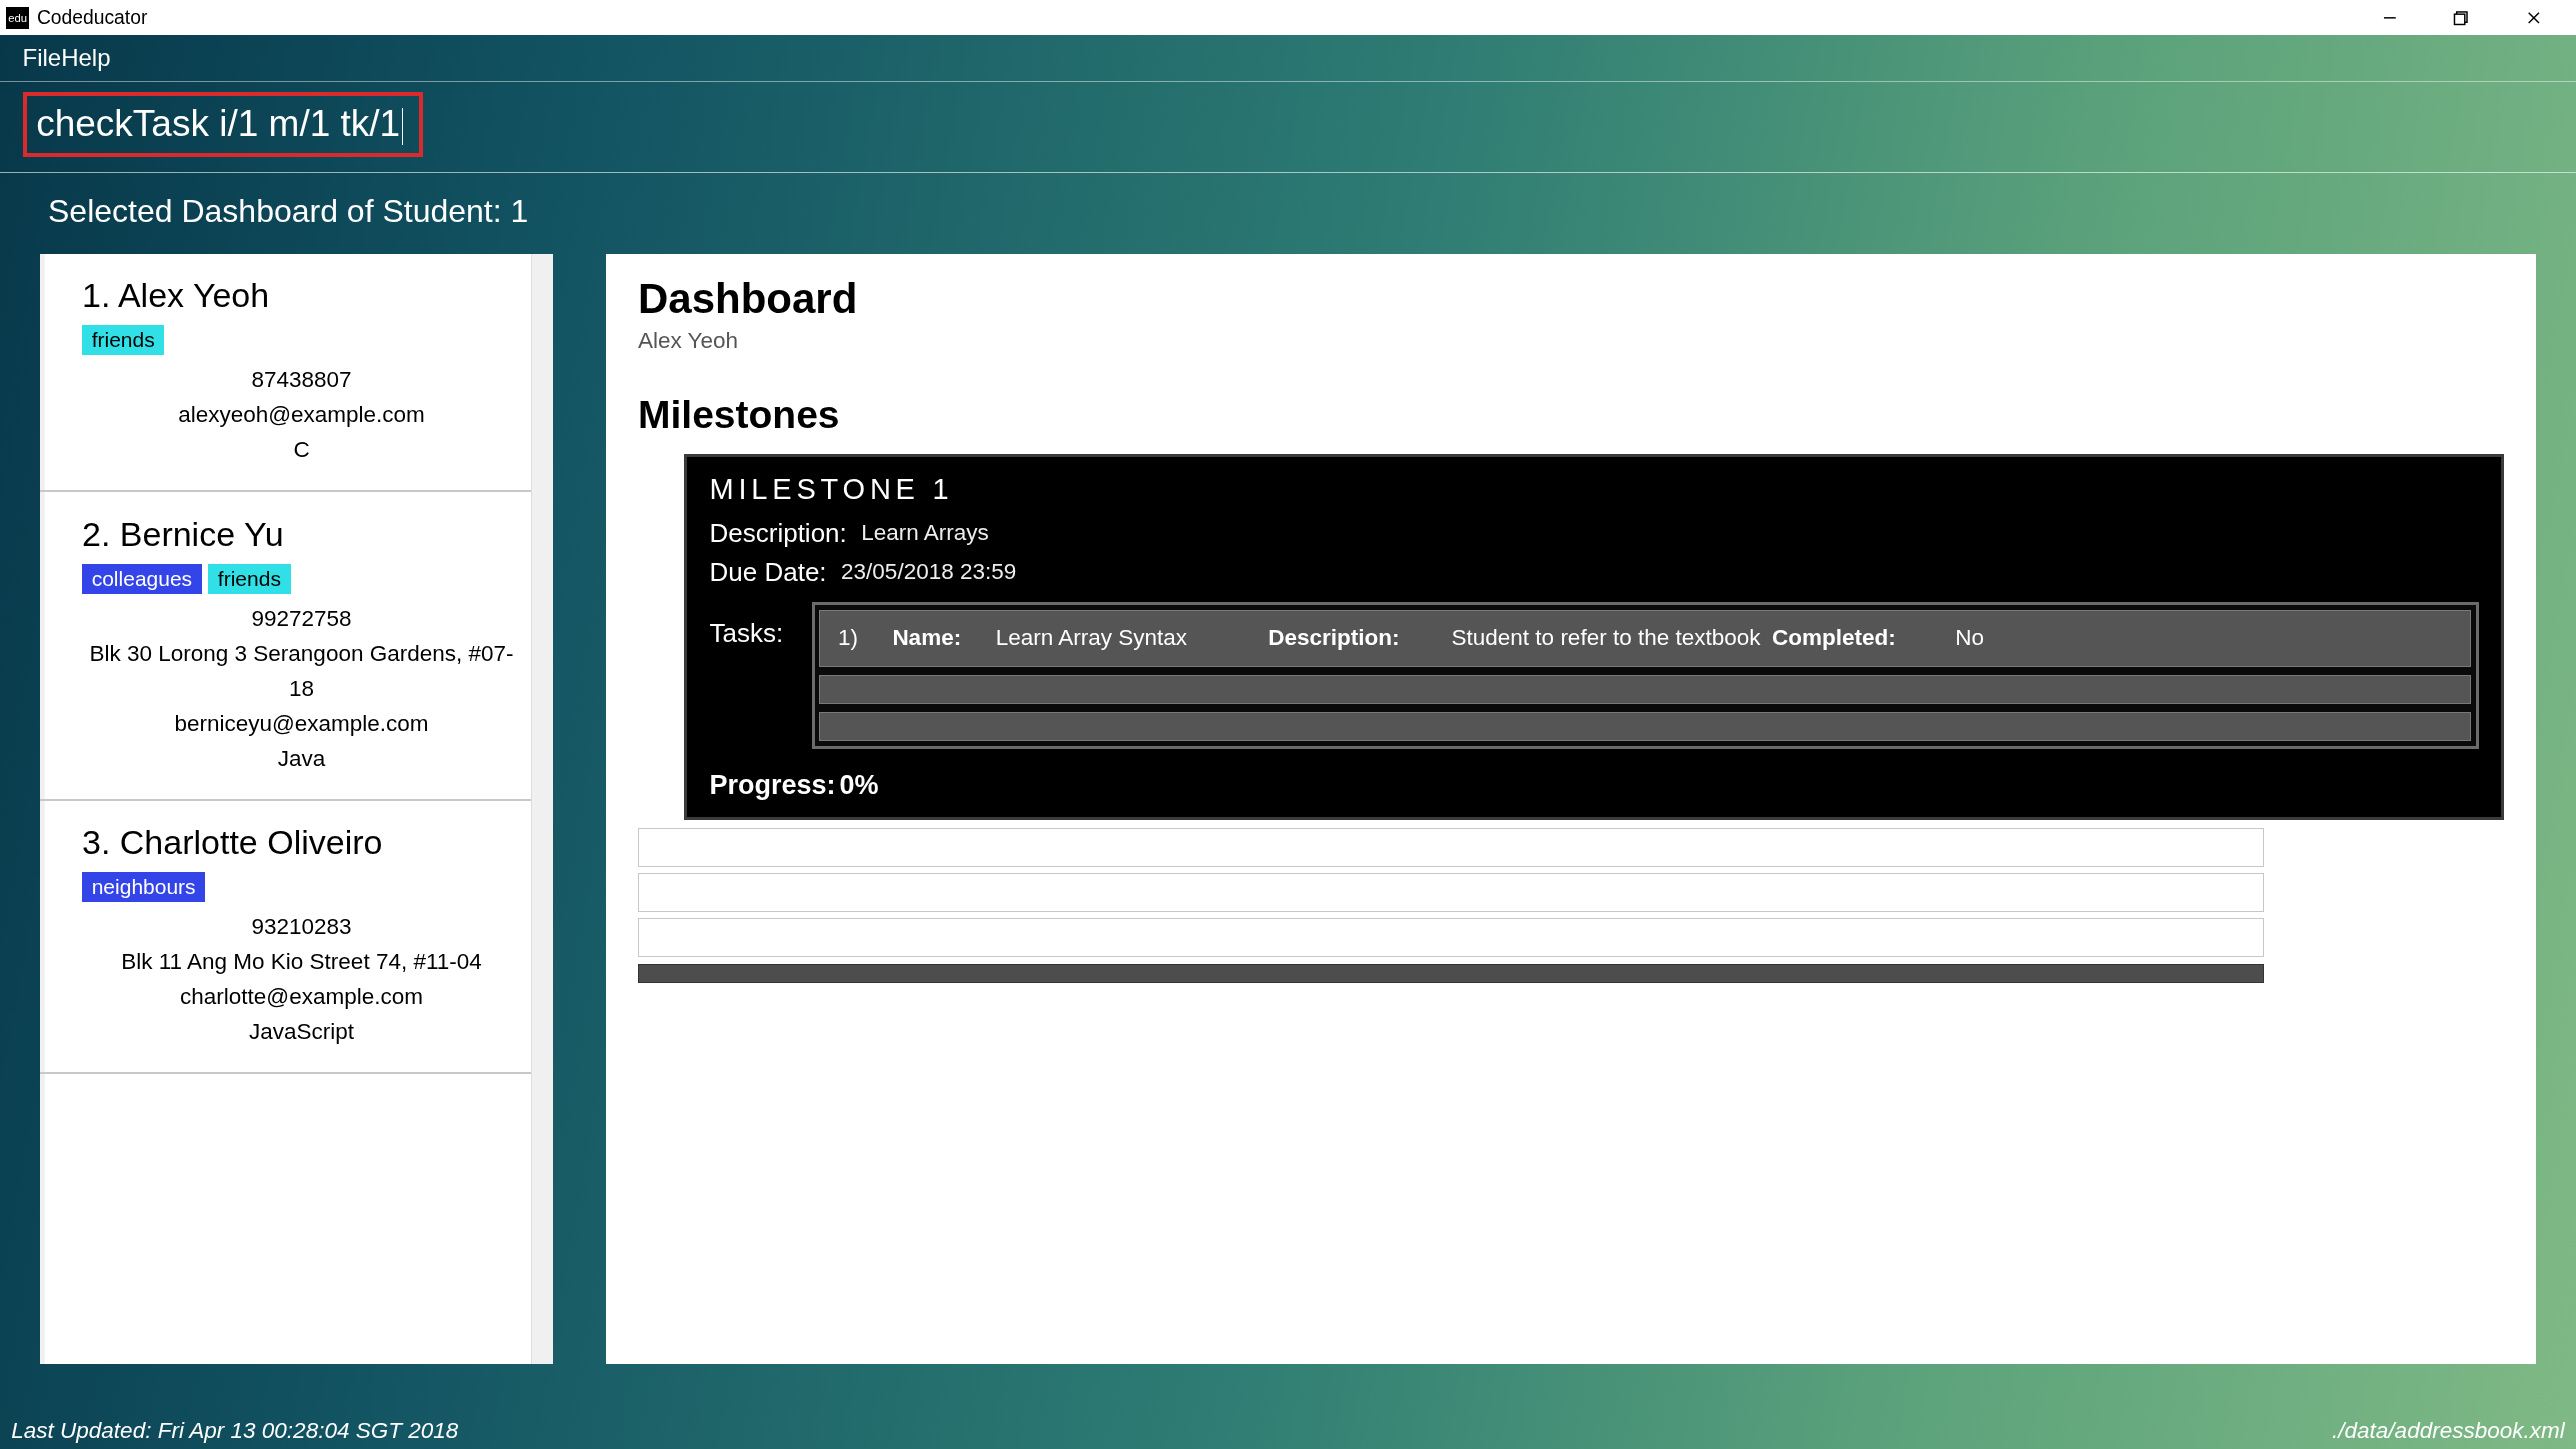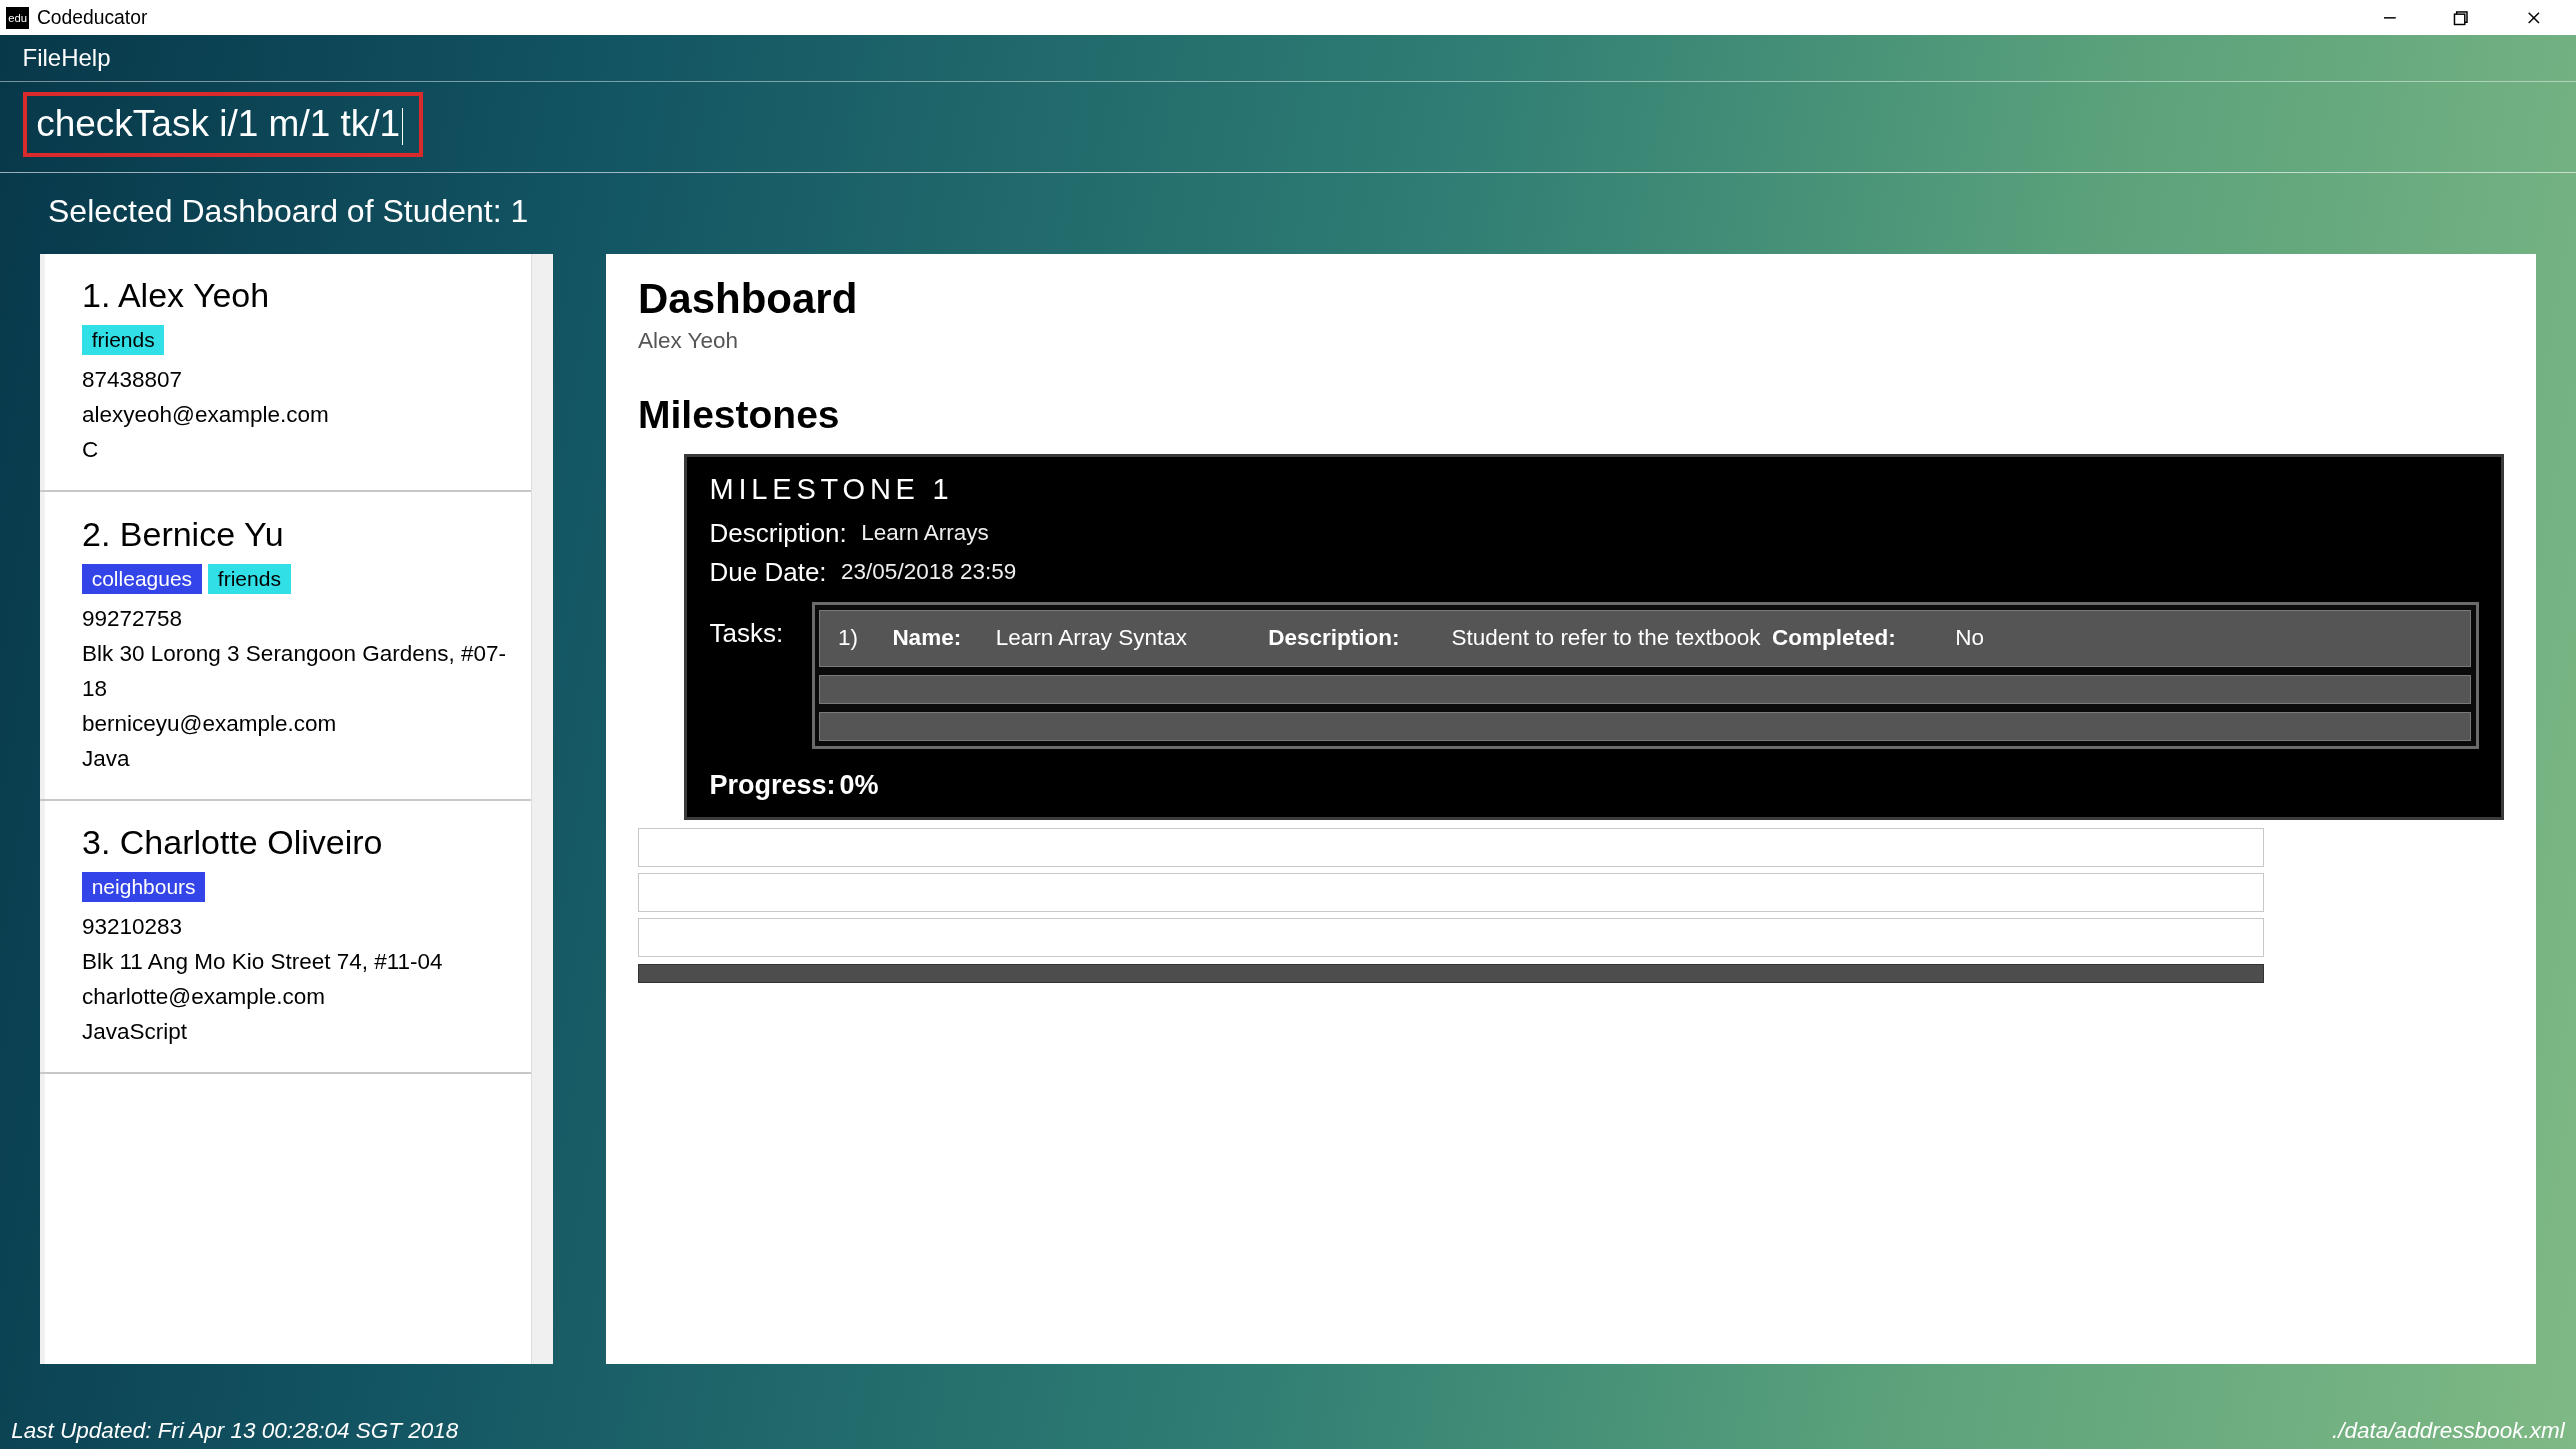--- a/index.html
+++ b/index.html
@@ -34,21 +34,21 @@
 
 
 .sidebar-wrap { width: 632px; display:flex; }
 .sidebar { background: #fff; color: #000; flex:1; overflow: hidden; font-size: 24px; box-shadow: 4.8px 0 0 rgba(0,0,0,0.06) inset; position: relative; }
 .student-card { padding: 22.5px 32px 22.5px 42px; border-bottom: 2.4px solid #c8c8c8; }
 .student-name { font-size: 34px; font-weight: 400; margin-bottom: 9.7px; }
 .tags { margin-bottom: 8px; }
 .tag { display:inline-block; font-size: 21px; padding: 3.2px 9.7px; margin-right: 6.4px; color: #000; }
 .tag.cyan { background: #30e0e6; }
 .tag.blue { background: #3344e8; color:#fff; }
-.student-line { font-size: 22.5px; line-height: 1.55; }
+.student-line { font-size: 22.5px; line-height: 1.55; text-align: center; }
 .side-scroll { position:absolute; right:0; top:0; width:22.5px; height:100%; background:#f0f0f0; border-left:0.8px solid #ddd; }
 
 
 .main-panel { flex: 1; background: #fff; color: #000; padding: 21px 32px 32px 32px; display:flex; flex-direction:column; }
 .dash-title { font-size: 42px; font-weight: 700; }
 .dash-sub { font-size: 22.5px; color:#555; margin-top: 4.8px; }
 .section-title { font-size: 39px; font-weight:700; margin-top: 39px; margin-bottom: 17.7px; }
 
 
 .milestone { background: #000; color:#fff; border: 3.2px solid #3b3b3b; padding: 16px 22.5px 16px 22.5px; width: 1820px; margin-left: 46px; }

